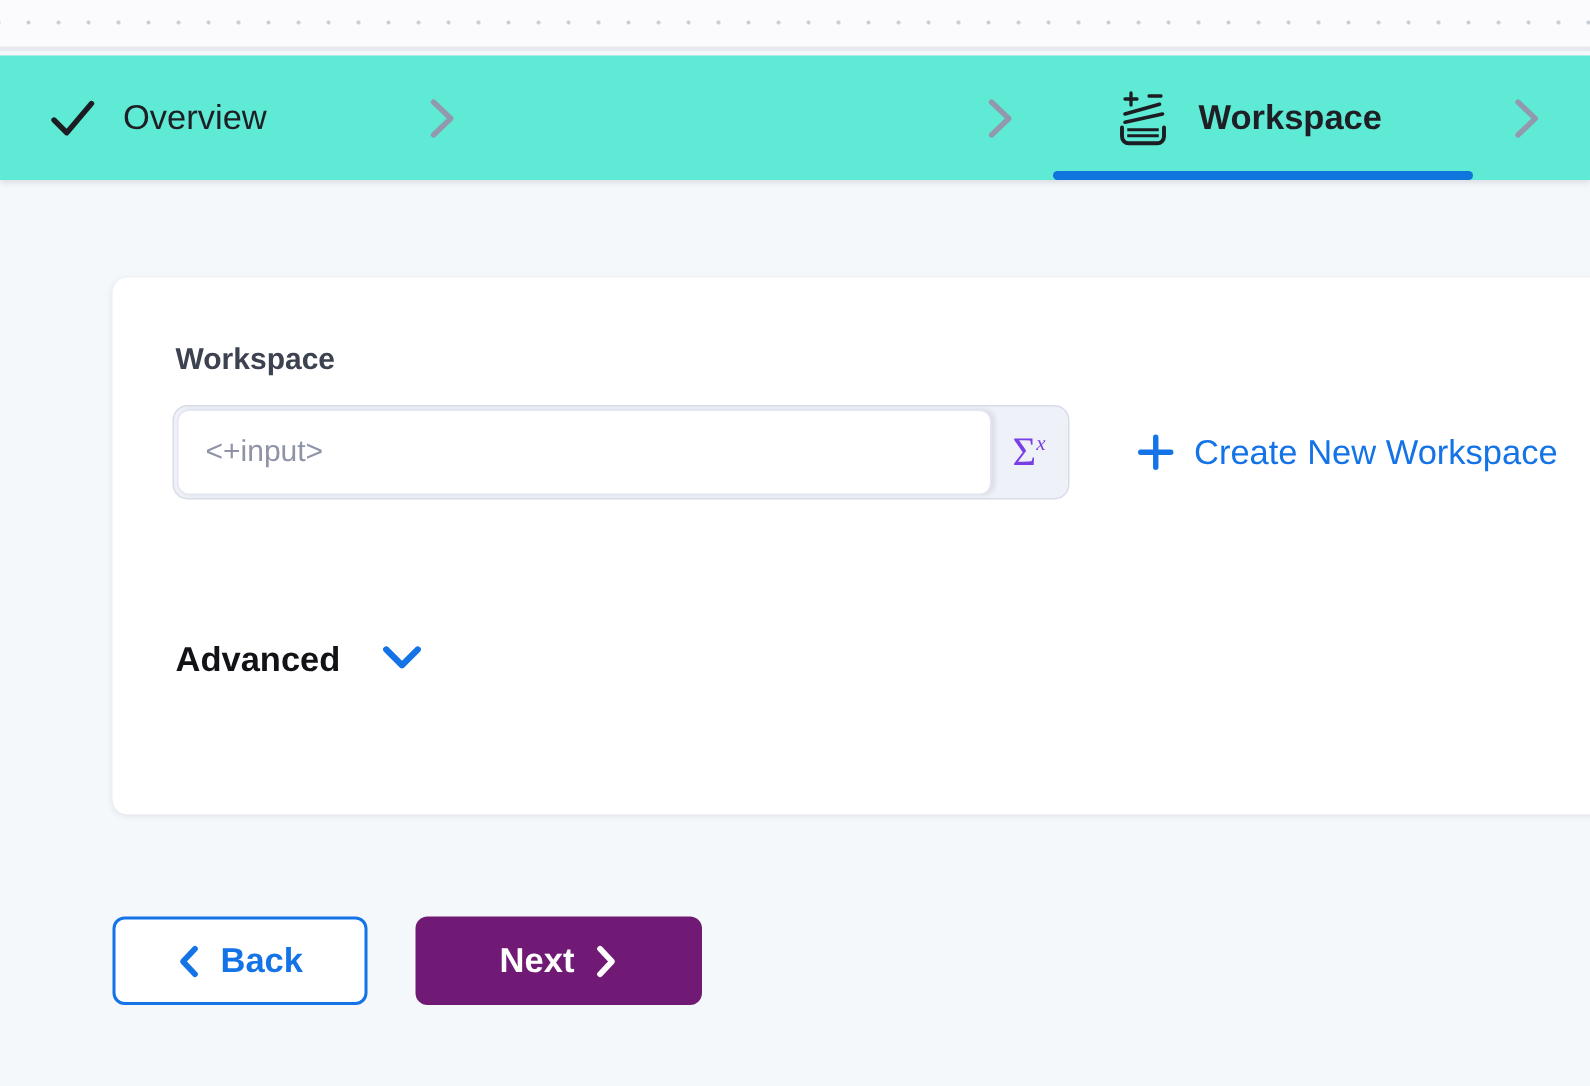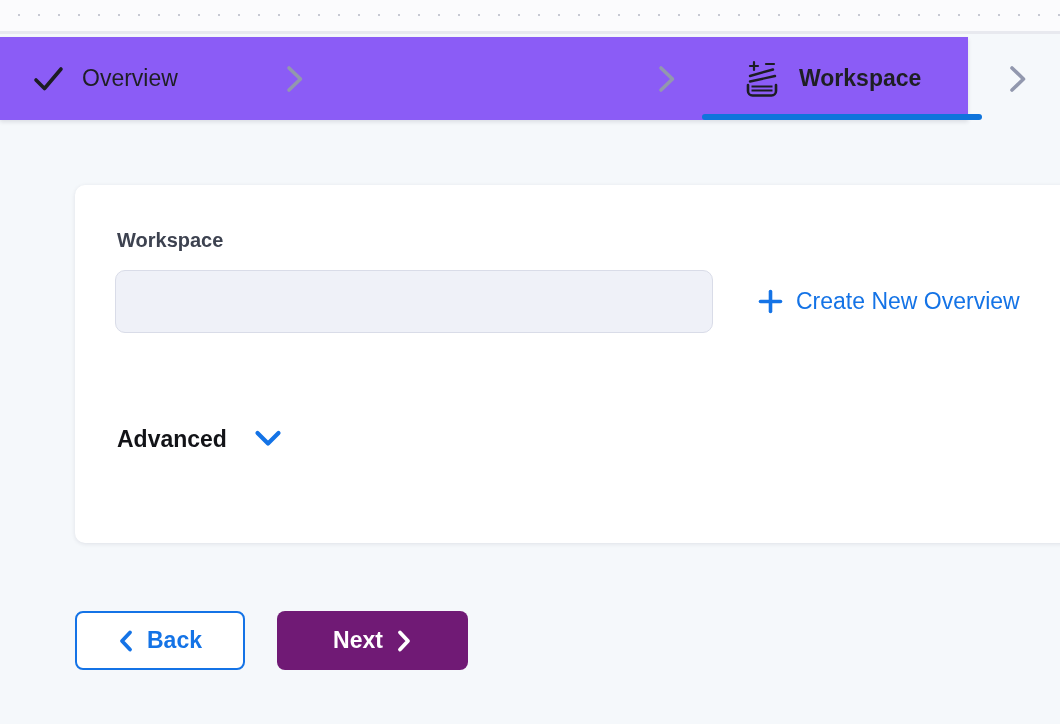--- a/index.html
+++ b/index.html
@@ -11,22 +11,22 @@
   .dots {
     position:absolute; left:0; top:0; width:1060px; height:34px;
     background-color:#fbfbfd;
     background-image:radial-gradient(#c7c9d3 1.3px, transparent 1.4px);
     background-size:20px 20px; background-position:9px 5px;
     border-bottom:3px solid #e8e9ef;
   }
 
   
   .stepbar {
-    position:absolute; left:0; top:37px; width:968px; height:83px;
-    background:#8b5cf6; box-shadow:0 2px 4px rgba(30,34,60,0.12);text-align:right;
+    position:absolute; left:0; top:37px; width:1060px; height:83px;
+    background:#5eead4; box-shadow:0 2px 4px rgba(30,34,60,0.12);text-align:right;
   }
   .step {
     position:absolute; top:0; height:100%;
     display:flex; align-items:center; gap:17px;
     font-size:23px; color:#1e1f24; cursor:pointer; white-space:nowrap;
   }
   .step.active { font-weight:bold; }
   .sep { position:absolute; top:0; height:100%; display:flex; align-items:center; }
   .underline {
     position:absolute; left:702px; bottom:0; width:280px; height:6px;
@@ -149,30 +149,34 @@
       </svg>
     </div>
 
   </div>
 
   <div class="card">
 
     <div class="field-label">Workspace</div>
 
     <div class="input-group">
+      <input type="text" placeholder="&lt;+input&gt;" style="">
+      <button class="formula-btn">
+        <span class="sigma"><span>Σ</span><sup>x</sup></span>
+      </button>
     </div>
 
     <div class="create-link">
       <span>
         <svg width="25" height="25" viewBox="0 0 25 25">
           <line x1="12.5" y1="2.5" x2="12.5" y2="22.5" stroke="#1473e6" stroke-width="3.6" stroke-linecap="round"></line>
           <line x1="2.5" y1="12.5" x2="22.5" y2="12.5" stroke="#1473e6" stroke-width="3.6" stroke-linecap="round"></line>
         </svg>
       </span>
-      <span>Create New Overview</span>
+      <span>Create New Workspace</span>
     </div>
 
     <div class="advanced">
       <span class="adv-label">Advanced</span>
       <span>
         <svg width="28" height="20" viewBox="0 0 28 20">
           <path d="M3.5 4 L14 14.5 L24.5 4" fill="none" stroke="#1473e6" stroke-width="4.2" stroke-linecap="round" stroke-linejoin="round"></path>
         </svg>
       </span>
     </div>

